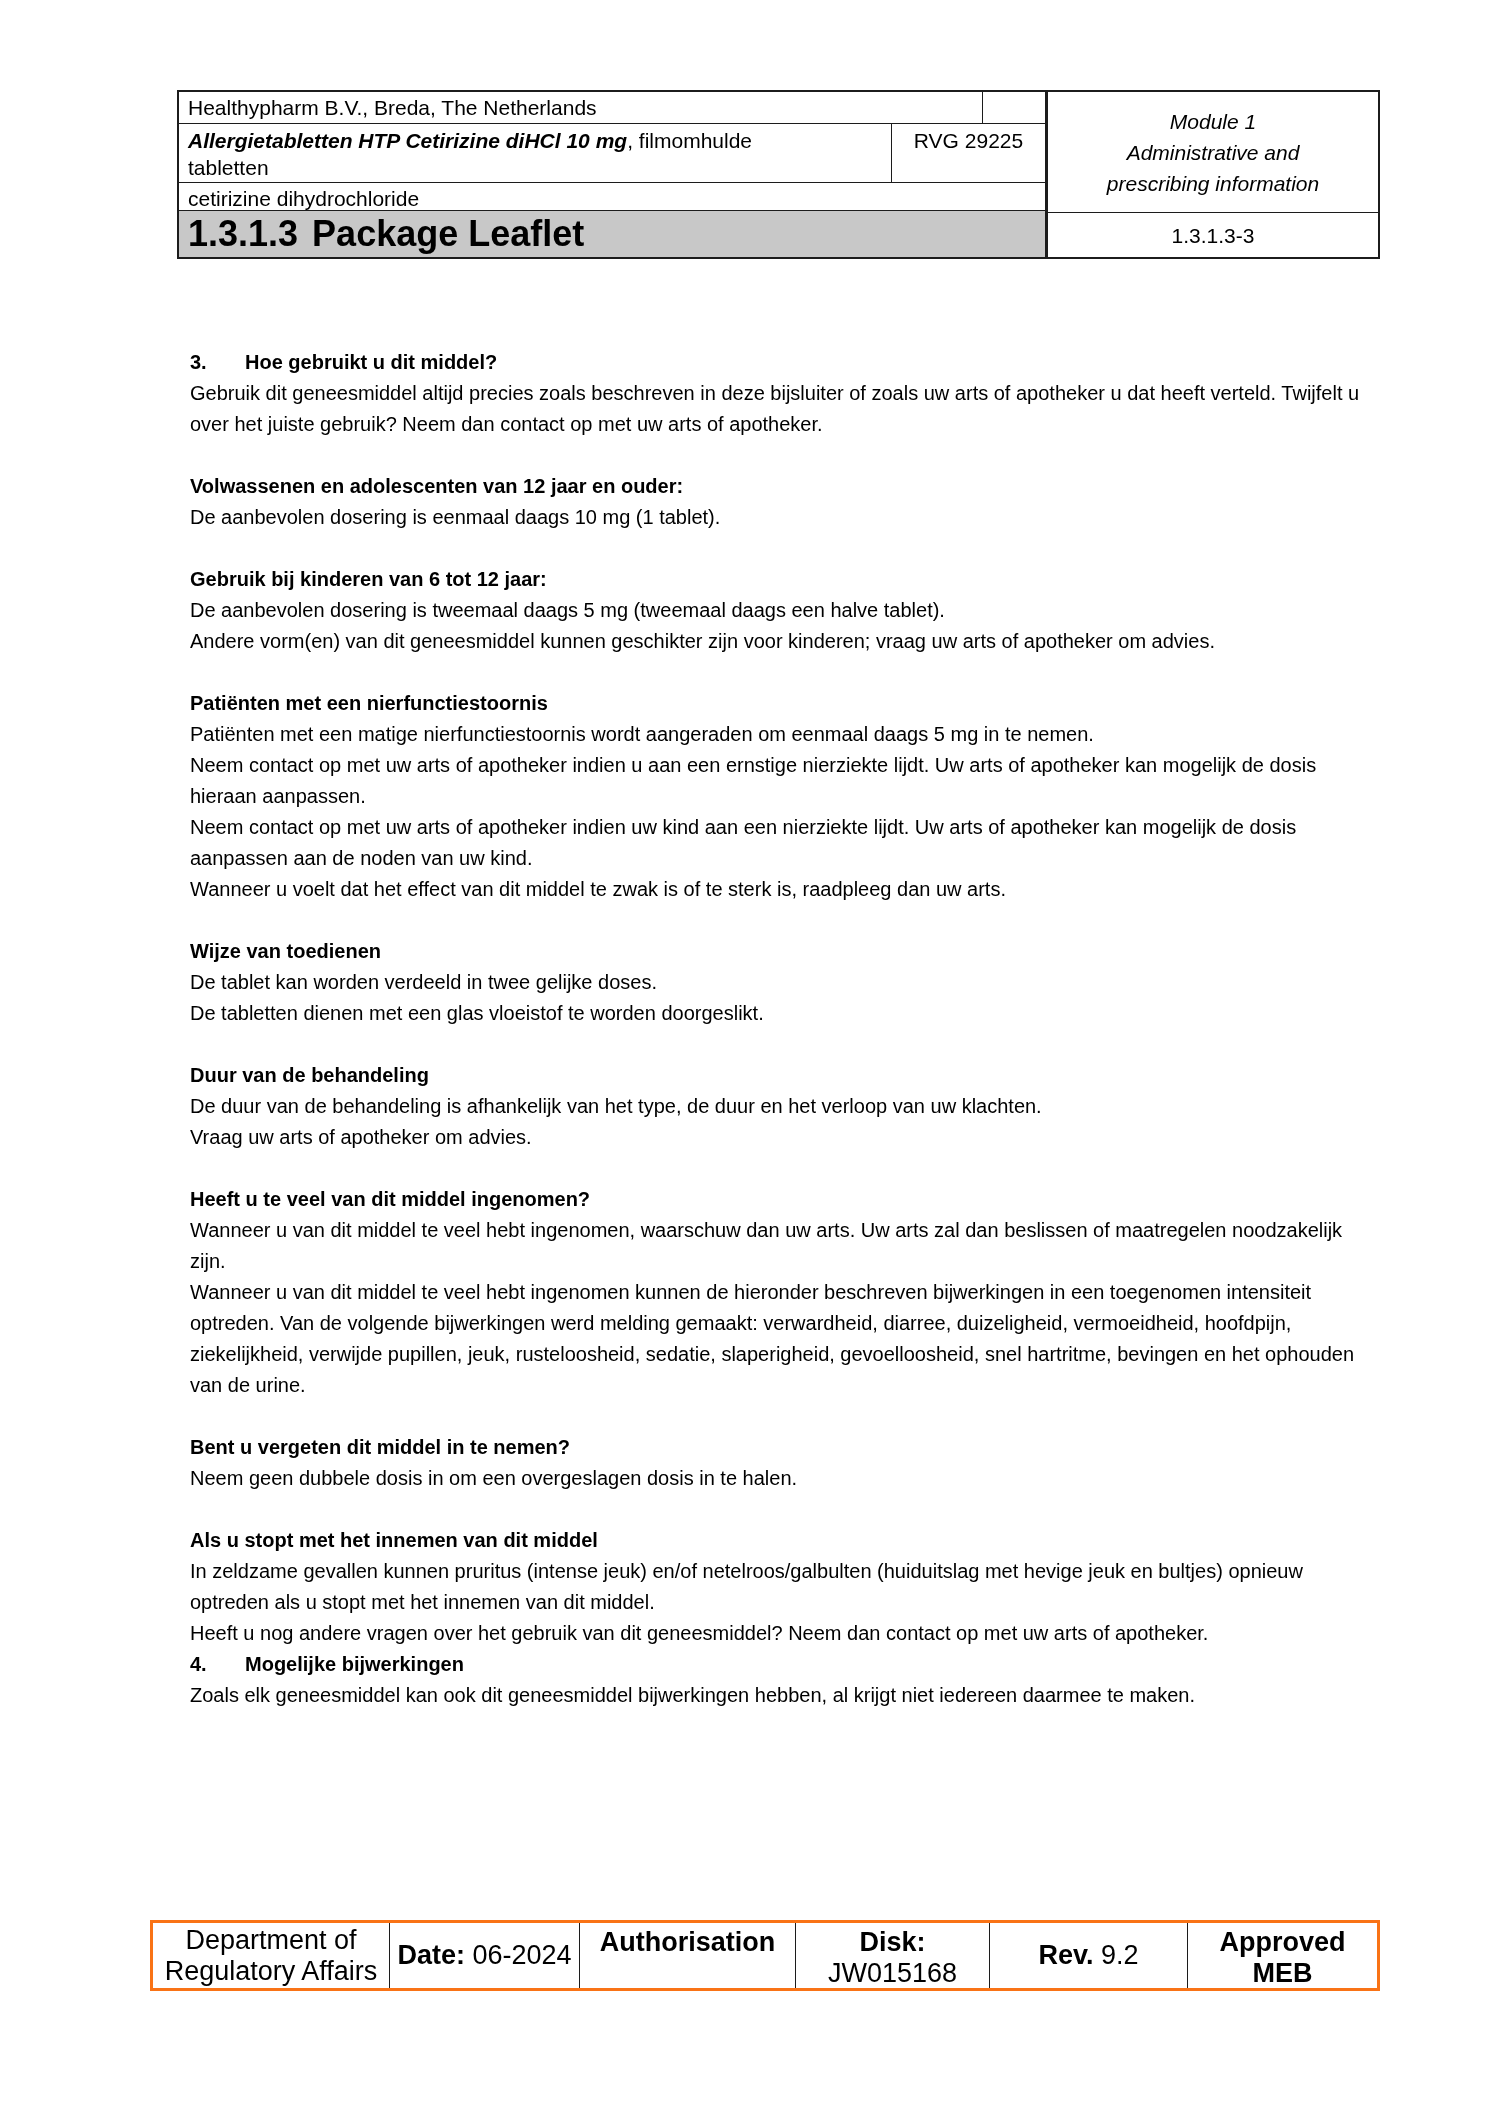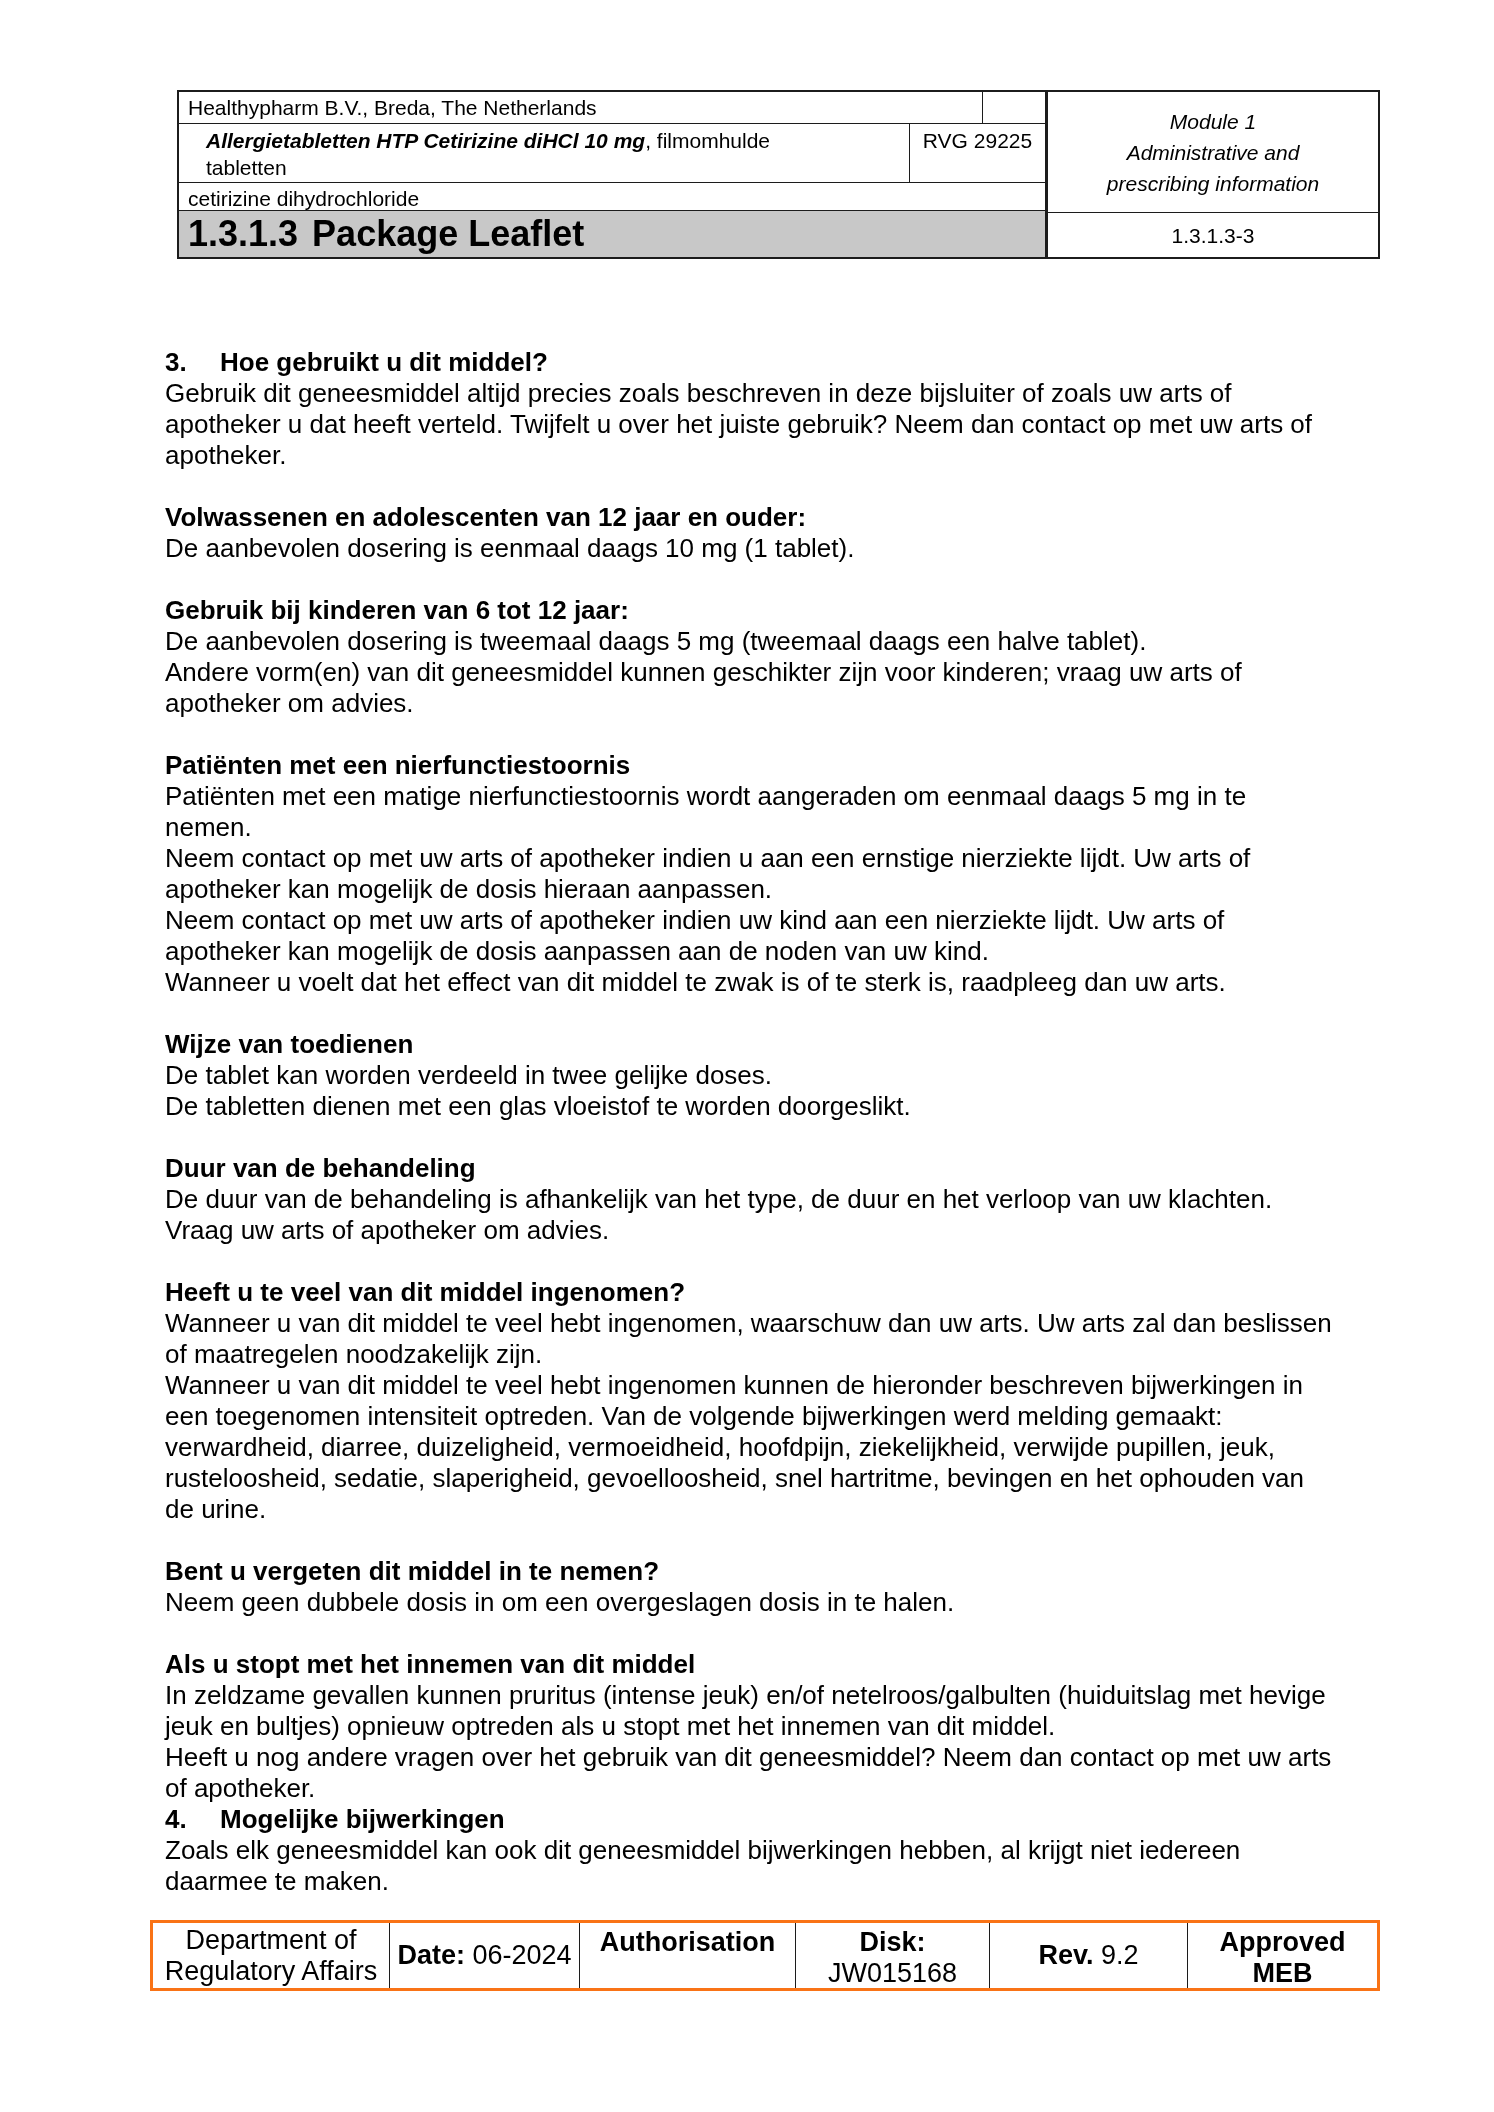--- a/index.html
+++ b/index.html
@@ -21,35 +21,35 @@
     box-sizing:border-box;
     font-size:21px; line-height:27px;
   }
   .h-left { width:869px; box-sizing:border-box; border-right:3px solid #1c1c1c; display:flex; flex-direction:column; }
   .h-right { flex:1; display:flex; flex-direction:column; box-sizing:border-box; }
   .hrow { box-sizing:border-box; }
   .hrow1 { height:31px; display:flex; }
   .hrow1 .company-cell { width:804px; box-sizing:border-box; border-right:1.5px solid #1c1c1c; padding:2px 23px 0 9px; white-space:nowrap; overflow:hidden; }
   .hrow1 .spacer-cell { flex:1; }
   .hrow2 { height:59px; display:flex; border-top:1.5px solid #1c1c1c; }
-  .product-cell { width:712px; box-sizing:border-box; padding:3px 9px 0 9px;margin-left:18px; }
+  .product-cell { width:712px; box-sizing:border-box; padding:3px 9px 0 9px; }
   .rvg-cell { flex:1; box-sizing:border-box; border-left:1.5px solid #1c1c1c; padding:3px 0 0 0; text-align:center; }
   .hrow3 { height:28px; border-top:1.5px solid #1c1c1c; padding:2px 9px 0 9px; }
   .hrow4 { height:47px; border-top:1.5px solid #1c1c1c; background:#c8c8c8; padding:6px 9px 0 9px;
            font-weight:bold; font-size:36px; line-height:34px; white-space:nowrap; overflow:hidden; }
   .hrow4 .sec-num { margin-right:14px; }
   .module-cell { height:121px; box-sizing:border-box; border-bottom:1.5px solid #1c1c1c;
                  display:flex; flex-direction:column; justify-content:center; align-items:center;
                  text-align:center; line-height:31px;font-style:italic; }
   .pageref-cell { flex:1; display:flex; align-items:center; justify-content:center; }
 
   
   .body-text {
-    position:absolute; left:165px; top:262px; width:1172px;
-    font-size:26px; line-height:31px;
+    position:absolute; left:190px; top:262px; width:1172px;
+    font-size:20px; line-height:31px;
     padding-top:85px;
   }
   .body-text p { margin:0; }
   .blk { margin-top:31px; }
   .blk-xl { margin-top:62px; }
   .h3 { font-weight:bold; }
   .hnum { display:inline-block; width:55px; }
   .sub { font-weight:bold; }
 
   

